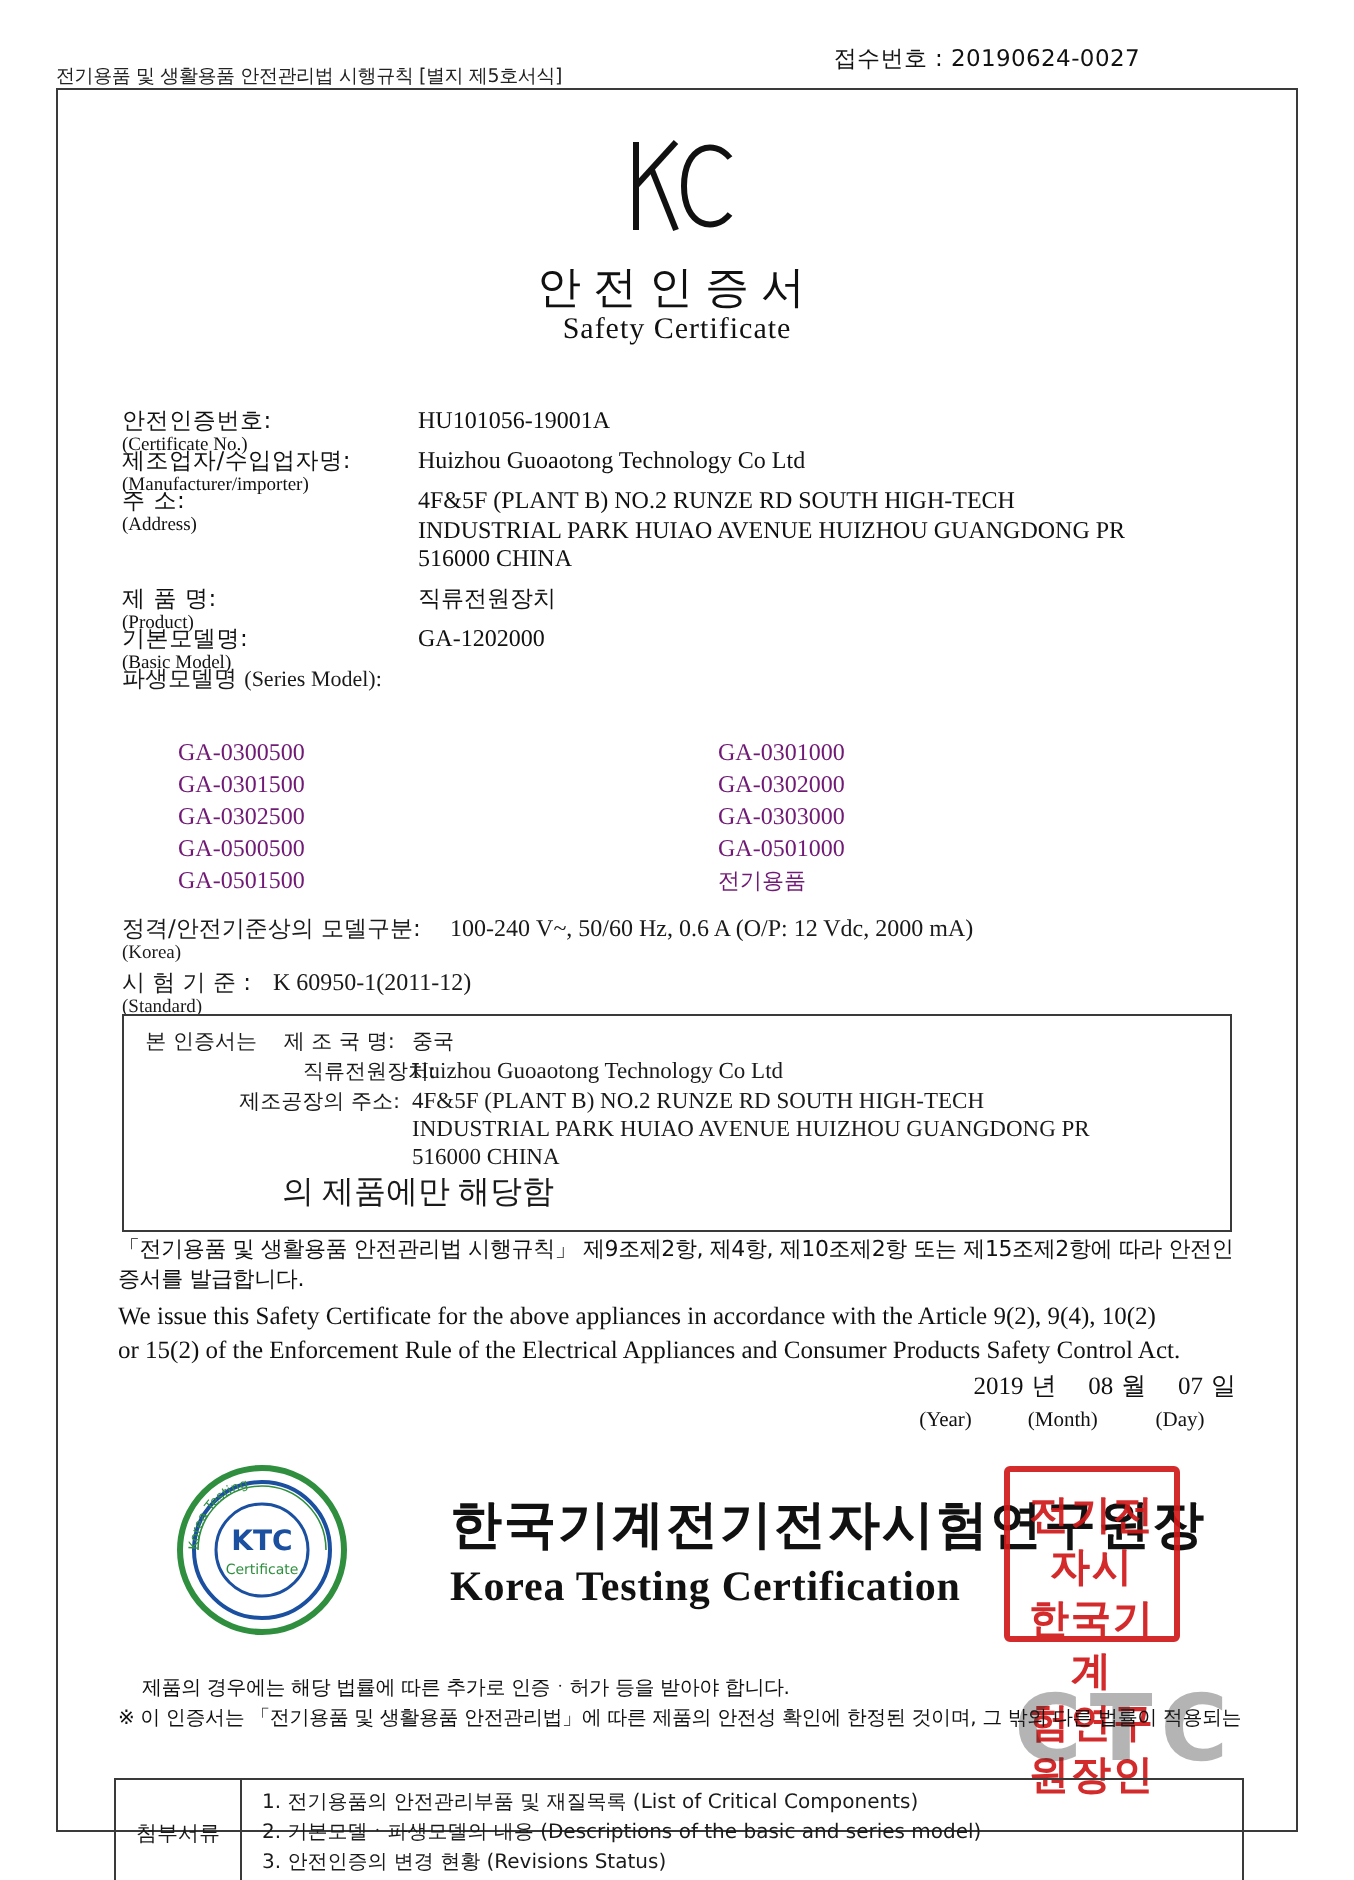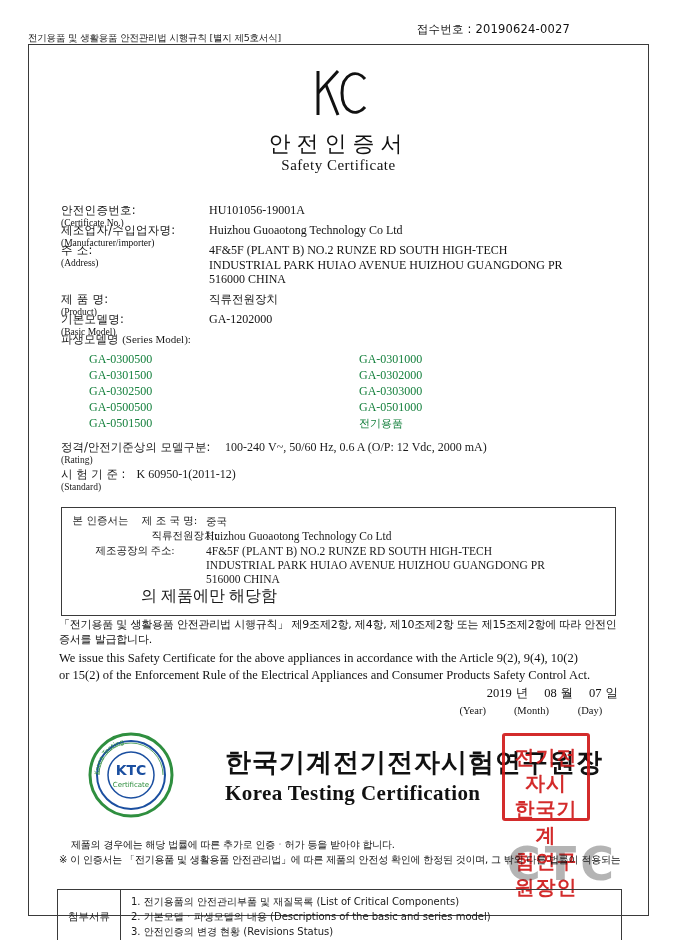--- a/index.html
+++ b/index.html
@@ -126,28 +126,28 @@
   .series-head {
     margin-top: 4px;
     font-family: "DejaVu Sans", sans-serif;
     font-size: 11.5px;
   }
   .series-head .en {
     font-family: "Liberation Serif", serif;
     font-size: 11px;
   }
   .series-grid {
-    margin-top: 5px;
+    margin-top: 22px;
     margin-left: 28px;
     display: grid;
     grid-template-columns: 270px 1fr;
     row-gap: 1px;
     font-family: "Liberation Serif", serif;
     font-size: 12px;
-    color: #15803d;
+    color: #701a75;
   }
   .series-grid .ko-cell {
     font-family: "DejaVu Sans", sans-serif;
     font-size: 11px;
   }
 
   .rating-row {
     margin-top: 9px;
     font-family: "DejaVu Sans", sans-serif;
     font-size: 11.5px;
@@ -425,21 +425,21 @@
         <div>GA-0500500</div>
         <div>GA-0501000</div>
         <div>GA-0501500</div>
         <div class="ko-cell">전기용품</div>
       </div>
 
       <div class="rating-row">
         <span>정격/안전기준상의 모델구분:</span>
         &nbsp;&nbsp;
         <span class="val">100-240 V~, 50/60 Hz, 0.6 A (O/P: 12 Vdc, 2000 mA)</span>
-        <div class="sub-en">(Rating)</div>
+        <div class="sub-en">(Korea)</div>
       </div>
 
       <div class="rating-row" style="margin-top:2px;">
         <span>시 험 기 준 :</span>
         &nbsp;
         <span class="val">K 60950-1(2011-12)</span>
         <div class="sub-en">(Standard)</div>
       </div>
 
     </div>
@@ -451,21 +451,21 @@
           &nbsp;&nbsp;
           <span>제 조 국 명:</span>
         </div>
         <div class="ib-val ko">중국</div>
       </div>
       <div class="ib-row">
         <div class="ib-lbl ind" style="text-align:right;padding-right:0;">직류전원장치:</div>
         <div class="ib-val">Huizhou Guoaotong Technology Co Ltd</div>
       </div>
       <div class="ib-row">
-        <div class="ib-lbl" style="text-align:center;font-family:Liberation Serif, serif;">제조공장의 주소:</div>
+        <div class="ib-lbl" style="text-align:right;">제조공장의 주소:</div>
         <div class="ib-val">
           <div>4F&amp;5F (PLANT B) NO.2 RUNZE RD SOUTH HIGH-TECH</div>
           <div>INDUSTRIAL PARK HUIAO AVENUE HUIZHOU GUANGDONG PR</div>
           <div>516000 CHINA</div>
         </div>
       </div>
       <div class="ib-tail">의 제품에만 해당함</div>
     </div>
 
     <div class="statute">

